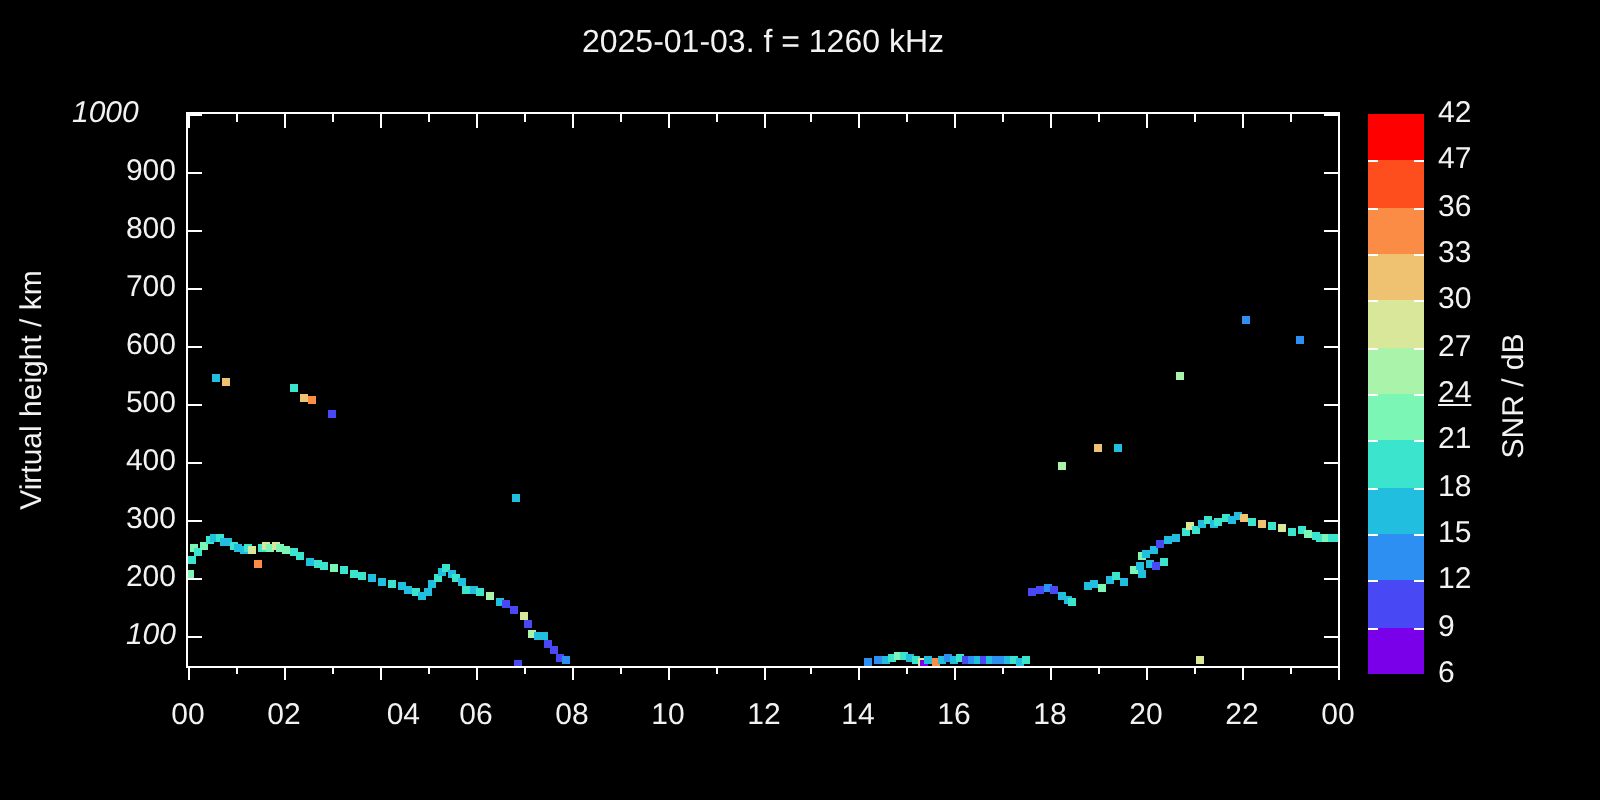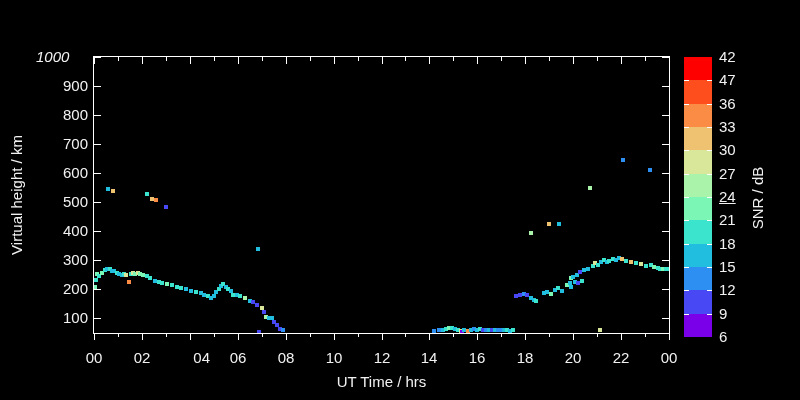--- a/index.html
+++ b/index.html
@@ -15,22 +15,22 @@
   .frame{position:absolute;border:1px solid #fff;pointer-events:none;}
   .tick{position:absolute;background:#fff;}
   .tlabel{position:absolute;font-size:15px;line-height:18px;}
   .pt{position:absolute;width:4px;height:4px;}
   .cseg{position:absolute;}
 </style>
 </head>
 <body>
 
 <div id="fig">
+  <div class="title">2025-01-03. f = 1260 kHz</div>
   <div class="ylabel">Virtual height / km</div>
-  <div class="xlabel">UT Time / hrs</div>
   <div class="cbarlabel">SNR / dB</div>
 <div style="position: absolute; left: 94px; top: 57px; width: 575px; height: 276px; overflow: hidden; background: rgb(0, 0, 0);">
       <div class="pt" style="left: -0.802083px; top: 227.516px; background: rgb(124, 246, 181);"></div>
       <div class="pt" style="left: -0.0833333px; top: 221.124px; background: rgb(59, 228, 205);"></div>
       <div class="pt" style="left: 1.11458px; top: 215.314px; background: rgb(124, 246, 181);"></div>
       <div class="pt" style="left: 3.27083px; top: 217.057px; background: rgb(59, 228, 205);"></div>
       <div class="pt" style="left: 5.90625px; top: 213.571px; background: rgb(124, 246, 181);"></div>
       <div class="pt" style="left: 8.54167px; top: 211.246px; background: rgb(59, 228, 205);"></div>
       <div class="pt" style="left: 11.1771px; top: 209.503px; background: rgb(34, 190, 224);"></div>
       <div class="pt" style="left: 13.5729px; top: 210.084px; background: rgb(59, 228, 205);"></div>
@@ -238,21 +238,21 @@
     <div class="tick" style="left: 501px; top: 333px; width: 1px; height: 4px;"></div>
     <div class="tick" style="left: 501px; top: 57px; width: 1px; height: 4px;"></div>
     <div class="tick" style="left: 549px; top: 333px; width: 1px; height: 4px;"></div>
     <div class="tick" style="left: 549px; top: 57px; width: 1px; height: 4px;"></div>
     <div class="tick" style="left: 597px; top: 333px; width: 1px; height: 4px;"></div>
     <div class="tick" style="left: 597px; top: 57px; width: 1px; height: 4px;"></div>
     <div class="tick" style="left: 645px; top: 333px; width: 1px; height: 4px;"></div>
     <div class="tick" style="left: 645px; top: 57px; width: 1px; height: 4px;"></div>
     <div class="tick" style="left: 94px; top: 318px; width: 7px; height: 1px;"></div>
     <div class="tick" style="left: 662px; top: 318px; width: 7px; height: 1px;"></div>
-    <div class="tlabel" style="left: 42px; top: 309px; width: 46px; text-align: right;">100</div>
+    <div class="tlabel" style="left: 42px; top: 309px; width: 46px; text-align: right; font-style: italic;">100</div>
     <div class="tick" style="left: 94px; top: 289px; width: 7px; height: 1px;"></div>
     <div class="tick" style="left: 662px; top: 289px; width: 7px; height: 1px;"></div>
     <div class="tlabel" style="left: 42px; top: 280px; width: 46px; text-align: right;">200</div>
     <div class="tick" style="left: 94px; top: 260px; width: 7px; height: 1px;"></div>
     <div class="tick" style="left: 662px; top: 260px; width: 7px; height: 1px;"></div>
     <div class="tlabel" style="left: 42px; top: 251px; width: 46px; text-align: right;">300</div>
     <div class="tick" style="left: 94px; top: 231px; width: 7px; height: 1px;"></div>
     <div class="tick" style="left: 662px; top: 231px; width: 7px; height: 1px;"></div>
     <div class="tlabel" style="left: 42px; top: 222px; width: 46px; text-align: right;">400</div>
     <div class="tick" style="left: 94px; top: 202px; width: 7px; height: 1px;"></div>

